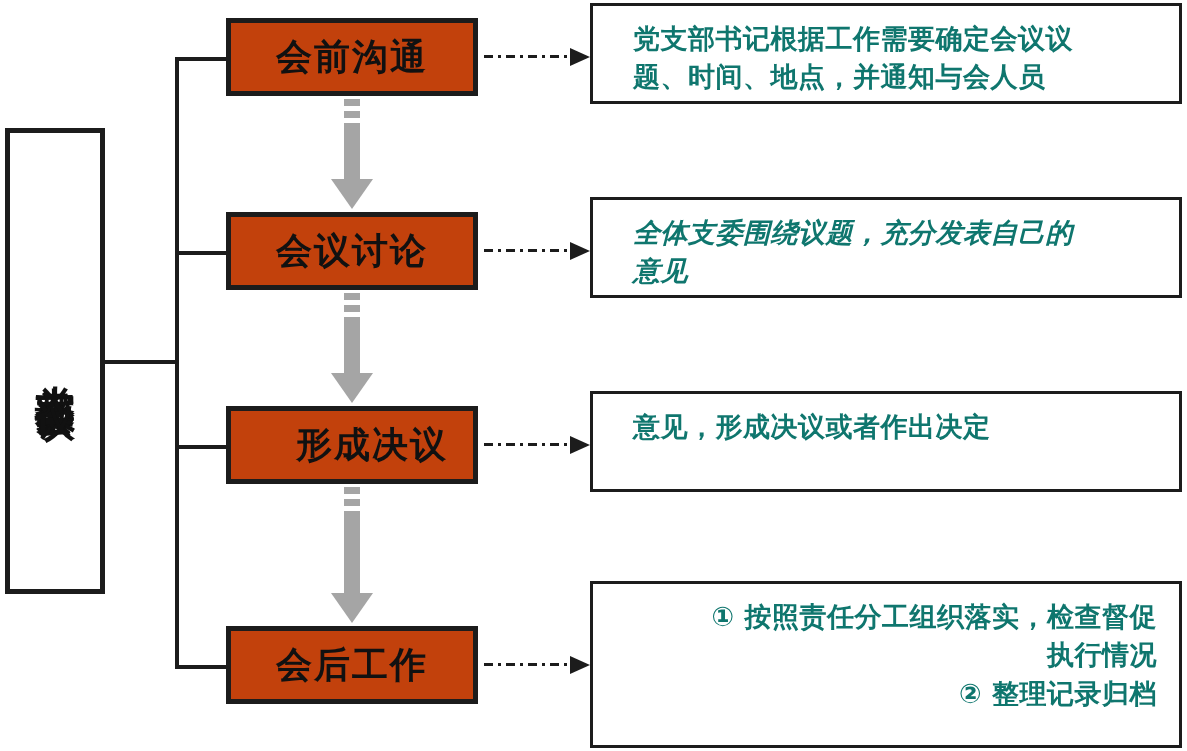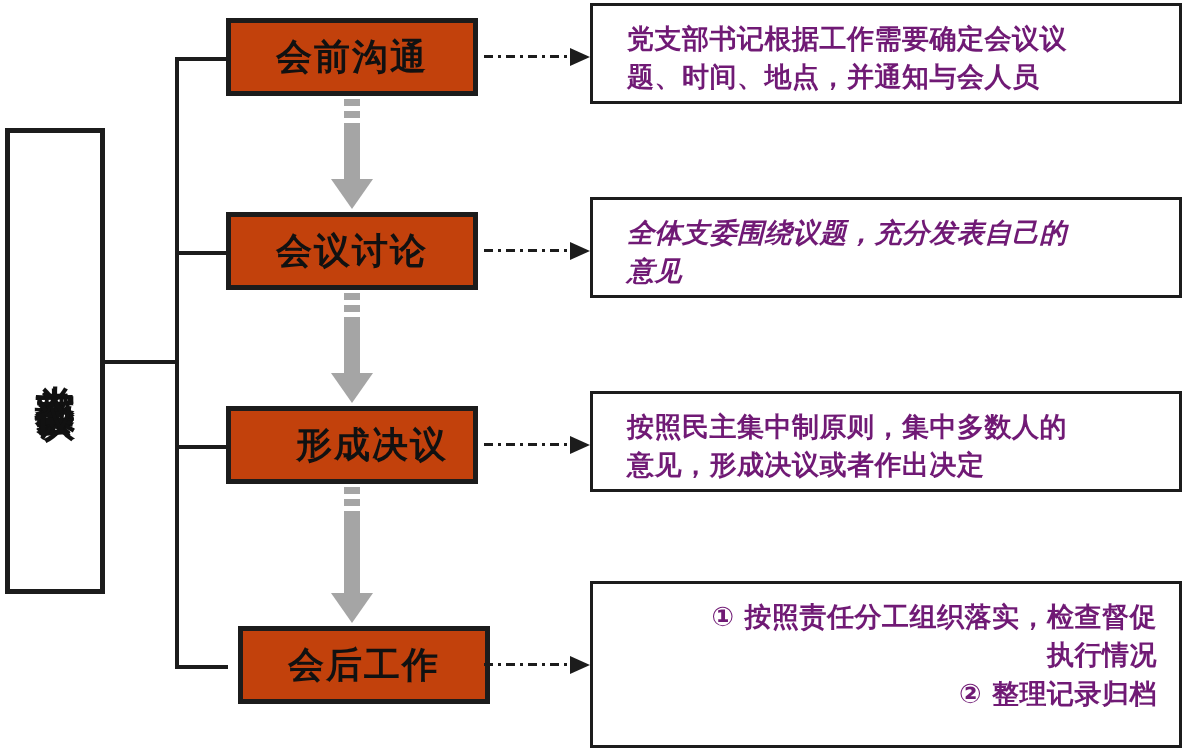--- a/index.html
+++ b/index.html
@@ -81,21 +81,21 @@
     border: 5px solid #1c1c1c;
     background: #c2410c;
     box-sizing: border-box;
     display: flex;
     align-items: center;
     justify-content: center;
   }
   .stage-0 { top: 18px; }
   .stage-1 { top: 212px; }
   .stage-2 { top: 406px; padding-left: 40px; }
-  .stage-3 { top: 626px; margin-left: 12px; }
+  .stage-3 { top: 626px; }
   .stage-label {
     font-size: 36px;
     font-weight: bold;
     letter-spacing: 2px;
     color: #111111;
     white-space: nowrap;
   }
 
   
   .block-arrow {
@@ -186,22 +186,23 @@
     padding: 14px 22px 14px 34px;
   }
   .desc-0 { top: 3px;   height: 101px; }
   .desc-1 { top: 197px; height: 101px; font-style: italic; }
   .desc-2 { top: 391px; height: 101px; }
   .desc-3 { top: 581px; height: 167px; text-align: right; }
   .desc-text {
     font-size: 27px;
     font-weight: bold;
     line-height: 1.42;
-    color: #701a75;
+    color: #0f766e;
     letter-spacing: 0.5px;
+    margin-left: 6px;
   }
   .desc-line { display: block; }
 </style>
 </head>
 <body>
 
 <div id="chart">
 
   <div class="root-node">
     <span class="root-label">党支部委员会会议</span>
@@ -272,21 +273,20 @@
 
   <div class="desc-box desc-1">
     <div class="desc-text">
       <span class="desc-line">全体支委围绕议题，充分发表自己的</span>
       <span class="desc-line">意见</span>
     </div>
   </div>
 
   <div class="desc-box desc-2">
     <div class="desc-text">
-      <span class="desc-line">按照民主集中制原则，集中多数人的</span>
       <span class="desc-line">意见，形成决议或者作出决定</span>
     </div>
   </div>
 
   <div class="desc-box desc-3">
     <div class="desc-text">
       <span class="desc-line">① 按照责任分工组织落实，检查督促</span>
       <span class="desc-line">执行情况</span>
       <span class="desc-line">② 整理记录归档</span>
     </div>

